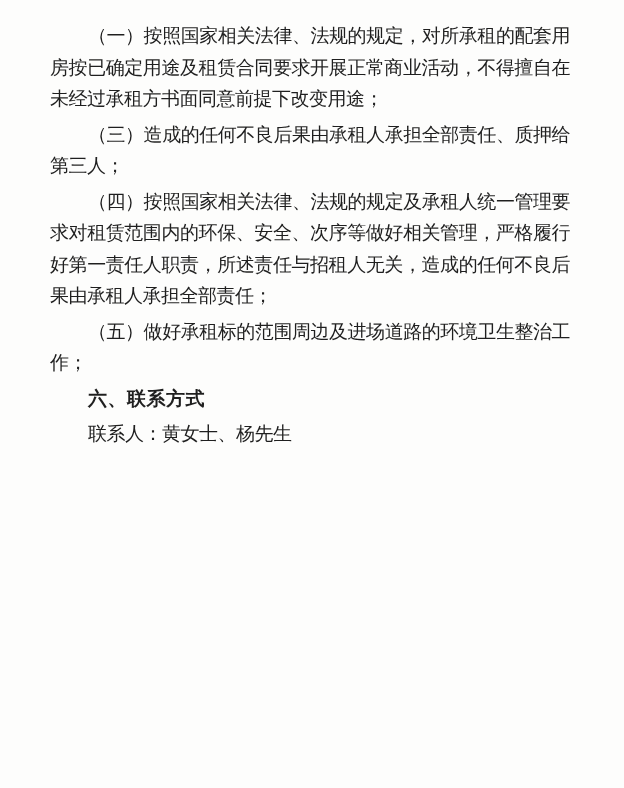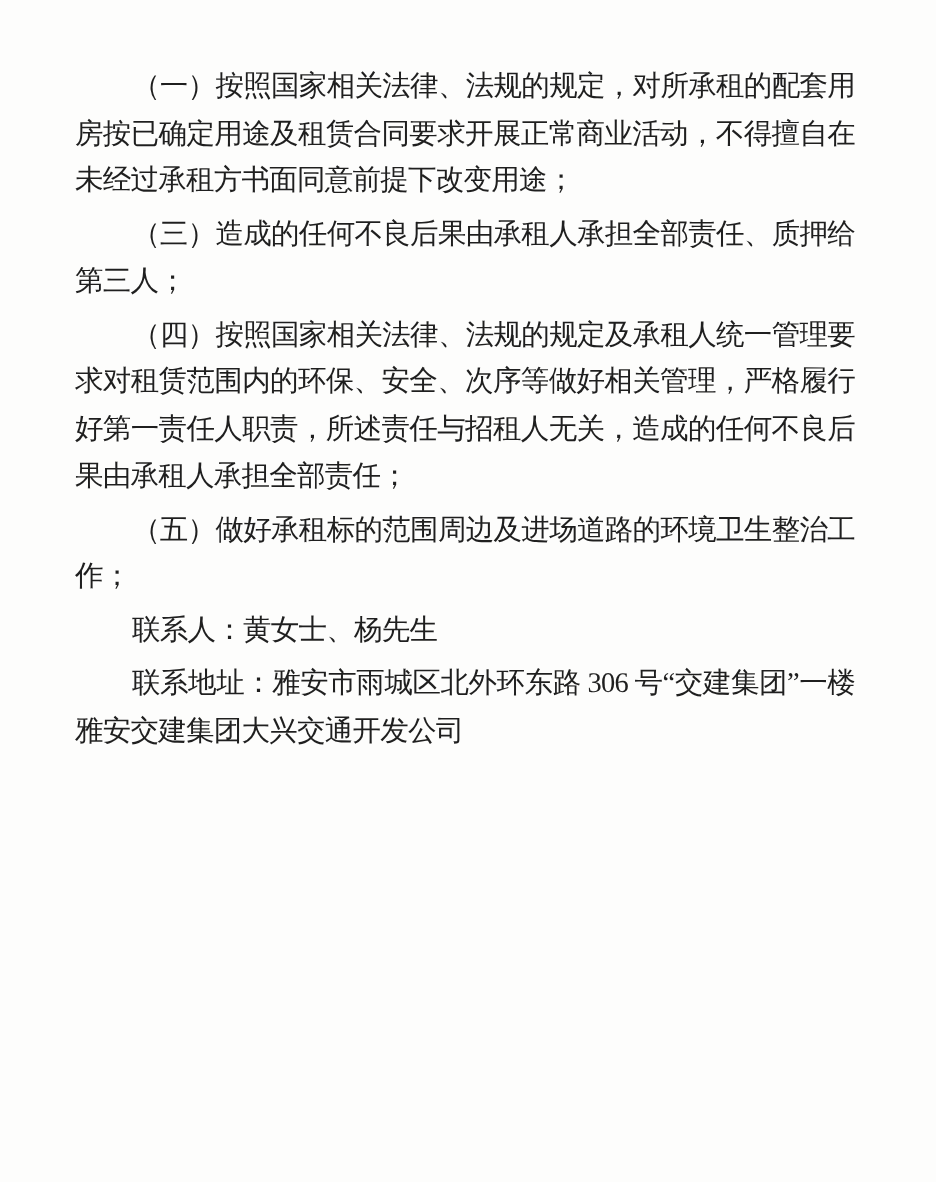--- a/index.html
+++ b/index.html
@@ -5,21 +5,21 @@
   html, body {
     margin: 0;
     padding: 0;
     background: #ffffff;
   }
   .page {
     position: relative;
     width: 624px;
     height: 788px;
     box-sizing: border-box;
-    padding: 42px 54px 0 50px;
+    padding: 20px 54px 0 50px;
     background: #fdfdfc;
     color: #1f1f1f;
     font-family: "Liberation Serif", "DejaVu Serif", serif;
     font-size: 19px;
     line-height: 31.5px;
     letter-spacing: -0.5px;
     text-align: justify;
     overflow: hidden;
   }
   .para {
@@ -36,15 +36,15 @@
   }
 </style>
 </head>
 <body>
 
 <div class="page">
   <p class="para">（一）按照国家相关法律、法规的规定，对所承租的配套用房按已确定用途及租赁合同要求开展正常商业活动，不得擅自在未经过承租方书面同意前提下改变用途；</p>
   <p class="para">（三）造成的任何不良后果由承租人承担全部责任、质押给第三人；</p>
   <p class="para">（四）按照国家相关法律、法规的规定及承租人统一管理要求对租赁范围内的环保、安全、次序等做好相关管理，严格履行好第一责任人职责，所述责任与招租人无关，造成的任何不良后果由承租人承担全部责任；</p>
   <p class="para">（五）做好承租标的范围周边及进场道路的环境卫生整治工作；</p>
+  <p class="para heading">六、联系方式</p>
   <p class="para">联系人：黄女士、杨先生</p>
-  <p class="para">联系地址：雅安市雨城区北外环东路 306 号“交建集团”一楼雅安交建集团大兴交通开发公司</p>
 </div>
 
 </body></html>

